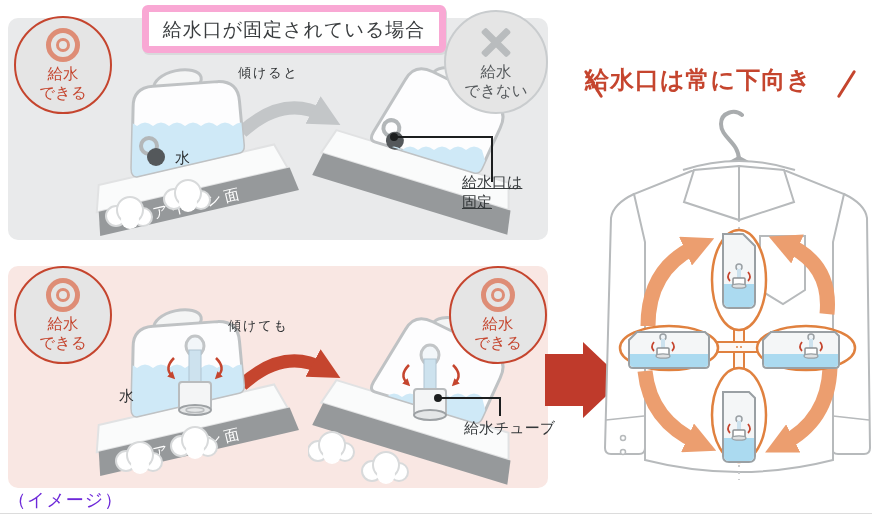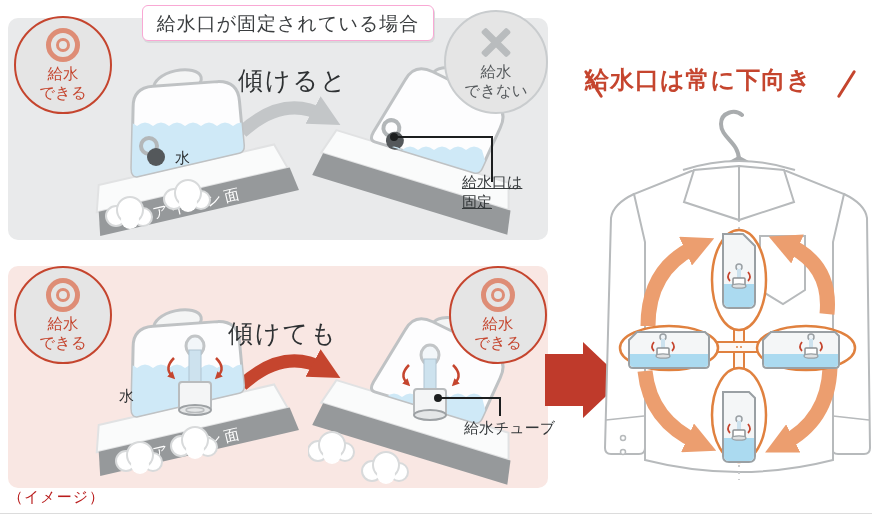--- a/index.html
+++ b/index.html
@@ -4,46 +4,46 @@
 <style>
   html,body{margin:0;padding:0;}
   body{font-family:"DejaVu Sans","Liberation Sans",sans-serif;}
   #stage{position:relative;width:872px;height:520px;background:#ffffff;overflow:hidden;}
   .abs{position:absolute;}
   .panel{border-radius:10px;}
   #panel-top{left:8px;top:18px;width:540px;height:222px;background:#e9eaeb;}
   #panel-bottom{left:8px;top:266px;width:540px;height:222px;background:#f9e7e3;}
   .banner{z-index:6;text-align:center;font-size:19px;letter-spacing:1px;}
   #banner-top{left:142px;top:5px;width:290px;height:34px;line-height:34px;background:#ffffff;
-    border:1px solid #f9a8d4;border-radius:6px;color:#3a3d3f;box-shadow:1px 2px 0 #d8dadb;}
+    border:7px solid #f9a8d4;border-radius:6px;color:#3a3d3f;box-shadow:1px 2px 0 #d8dadb;}
   #banner-bottom{left:118px;top:250px;width:318px;height:37px;line-height:37px;background:#c5452e;
     border-radius:6px;color:#ffffff;}
   .badge{z-index:7;background:#e5e5e5;border-radius:50%;display:flex;flex-direction:column;
     align-items:center;justify-content:center;text-align:center;}
   .badge-can{width:94px;height:94px;border:2.5px solid #c5452e;}
   .badge-cannot{width:100px;height:100px;border:2.5px solid #c9ccce;}
   .badge-label{white-space:pre-line;font-size:15.5px;line-height:1.2;margin-top:3px;}
   .badge-can .badge-label{color:#c5452e;}
   .badge-cannot .badge-label{color:#54585b;}
   .dbl-outer{width:24px;height:24px;border:5px solid #de8d76;border-radius:50%;
     display:flex;align-items:center;justify-content:center;}
   .dbl-inner{width:8px;height:8px;border:3.5px solid #de8d76;border-radius:50%;}
   .xmark{position:relative;width:36px;height:36px;}
   .xmark span{position:absolute;left:0;top:15px;width:36px;height:7px;background:#b9bcbe;border-radius:2px;}
   .xmark span:nth-child(1){transform:rotate(45deg);}
   .xmark span:nth-child(2){transform:rotate(-45deg);}
-  .tilt-label{font-size:25px;color:#2e3133;letter-spacing:2px;z-index:5;}
+  .tilt-label{font-size:13px;color:#2e3133;letter-spacing:2px;z-index:5;}
   .note{font-size:15px;line-height:1.3;white-space:pre-line;color:#34383a;z-index:8;}
   .note-red{color:#c5452e;}
   .ptr-h,.ptr-v{background:#1c1e1f;z-index:8;}
   .ptr-dot{width:8px;height:8px;border-radius:50%;background:#1c1e1f;z-index:8;}
   #right-title{left:585px;top:64px;width:287px;font-size:24px;font-weight:bold;
     color:#c5452e;letter-spacing:1px;z-index:5;}
   .slash{width:3px;height:32px;background:#c5452e;border-radius:2px;z-index:5;}
-  #caption{left:8px;top:488px;font-size:15px;color:#b91c1c;letter-spacing:1px;}
+  #caption{left:8px;top:488px;font-size:18px;color:#6d28d9;letter-spacing:1px;}
   #baseline{left:0;top:513px;width:872px;height:1px;background:#dcdcdc;}
   svg{display:block;}
 </style>
 </head>
 <body>
 
 <div id="stage">
 
   <svg width="0" height="0" class="abs" aria-hidden="true">
     <defs>

